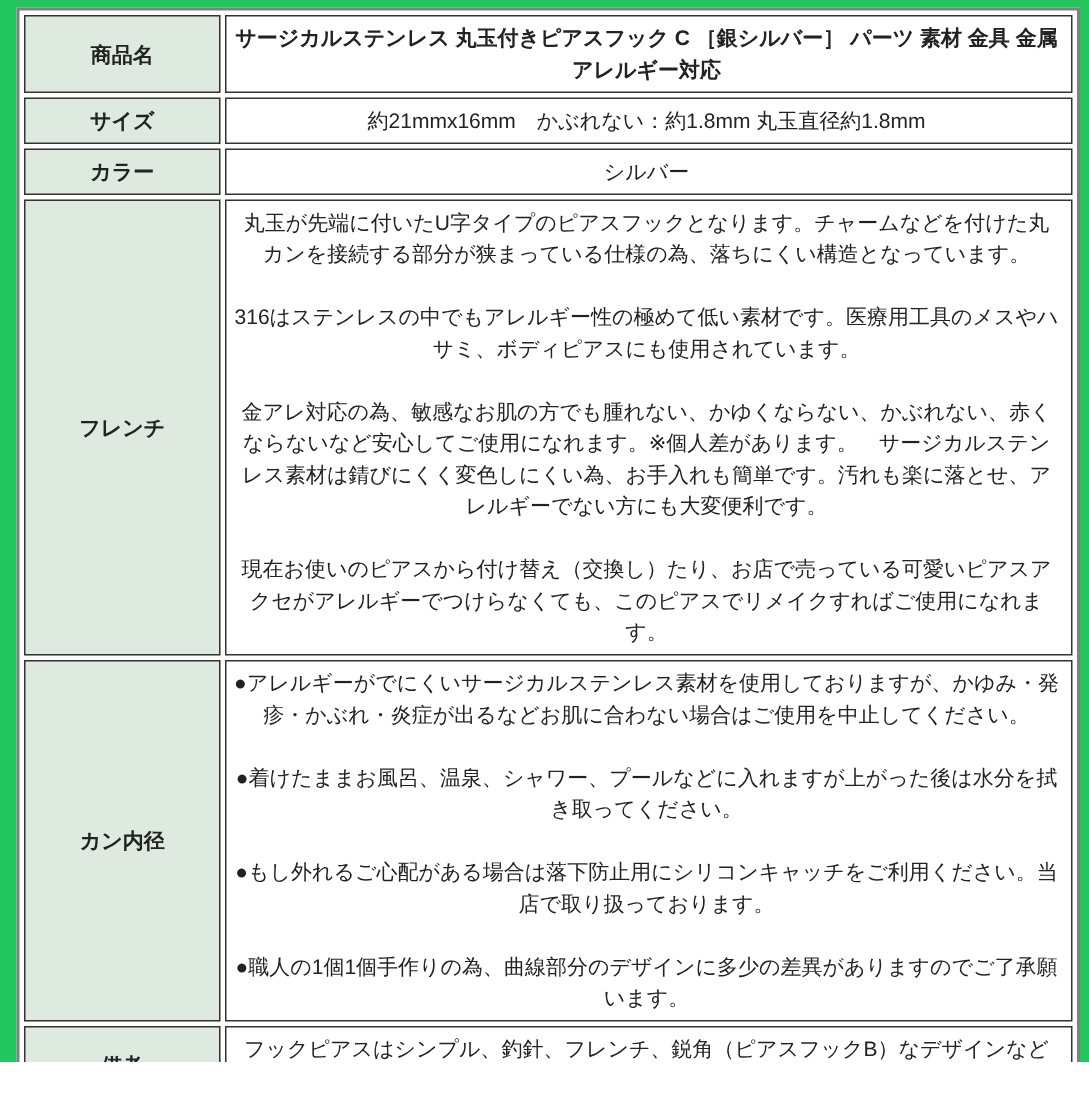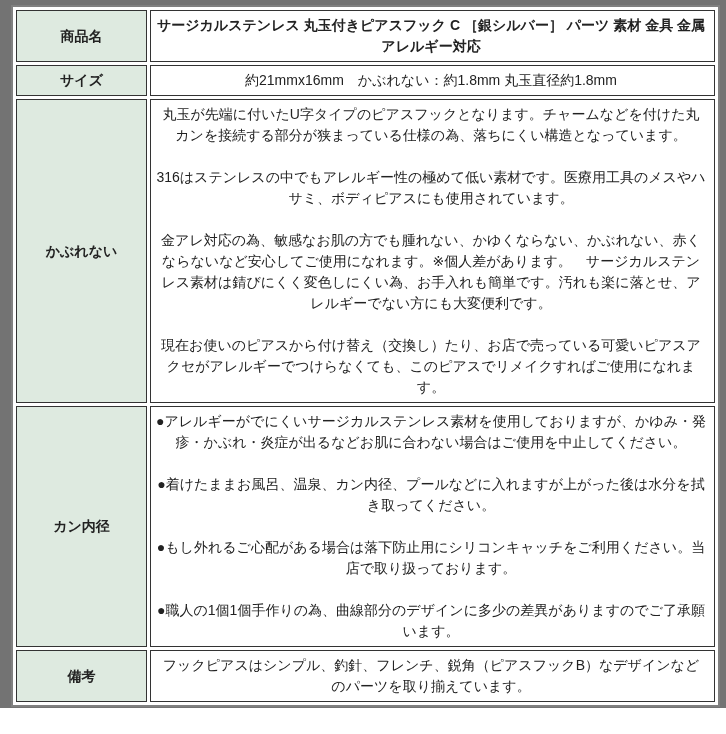--- a/index.html
+++ b/index.html
@@ -4,21 +4,21 @@
 <style>
   html, body {
     margin: 0;
     padding: 0;
     background: #ffffff;
     font-family: "Liberation Sans", "DejaVu Sans", sans-serif;
   }
   .page {
     width: 726px;
     height: 708px;
-    background: #737373;
+    background: #22c55e;
     overflow: hidden;
   }
   table.spec-table {
     margin: 5px 0 0 11px;
     width: 709px;
     box-sizing: border-box;
     border: 2px solid #808080;
     border-collapse: separate;
     border-spacing: 3px;
     background: #ffffff;
@@ -55,34 +55,38 @@
     <tbody>
       <tr>
         <th>商品名</th>
         <td class="bold">サージカルステンレス 丸玉付きピアスフック C ［銀シルバー］ パーツ 素材 金具 金属アレルギー対応</td>
       </tr>
       <tr>
         <th>サイズ</th>
         <td>約21mmx16mm　かぶれない：約1.8mm 丸玉直径約1.8mm</td>
       </tr>
       <tr>
-        <th>かぶれない</th>
+        <th>カラー</th>
+        <td>シルバー</td>
+      </tr>
+      <tr>
+        <th>フレンチ</th>
         <td>丸玉が先端に付いたU字タイプのピアスフックとなります。チャームなどを付けた丸カンを接続する部分が狭まっている仕様の為、落ちにくい構造となっています。
 
 316はステンレスの中でもアレルギー性の極めて低い素材です。医療用工具のメスやハサミ、ボディピアスにも使用されています。
 
 金アレ対応の為、敏感なお肌の方でも腫れない、かゆくならない、かぶれない、赤くならないなど安心してご使用になれます。※個人差があります。　サージカルステンレス素材は錆びにくく変色しにくい為、お手入れも簡単です。汚れも楽に落とせ、アレルギーでない方にも大変便利です。
 
 現在お使いのピアスから付け替え（交換し）たり、お店で売っている可愛いピアスアクセがアレルギーでつけらなくても、このピアスでリメイクすればご使用になれます。</td>
       </tr>
       <tr>
         <th>カン内径</th>
         <td>●アレルギーがでにくいサージカルステンレス素材を使用しておりますが、かゆみ・発疹・かぶれ・炎症が出るなどお肌に合わない場合はご使用を中止してください。
 
-●着けたままお風呂、温泉、カン内径、プールなどに入れますが上がった後は水分を拭き取ってください。
+●着けたままお風呂、温泉、シャワー、プールなどに入れますが上がった後は水分を拭き取ってください。
 
 ●もし外れるご心配がある場合は落下防止用にシリコンキャッチをご利用ください。当店で取り扱っております。
 
 ●職人の1個1個手作りの為、曲線部分のデザインに多少の差異がありますのでご了承願います。</td>
       </tr>
       <tr>
         <th>備考</th>
         <td>フックピアスはシンプル、釣針、フレンチ、鋭角（ピアスフックB）なデザインなどのパーツを取り揃えています。</td>
       </tr>
     </tbody>

